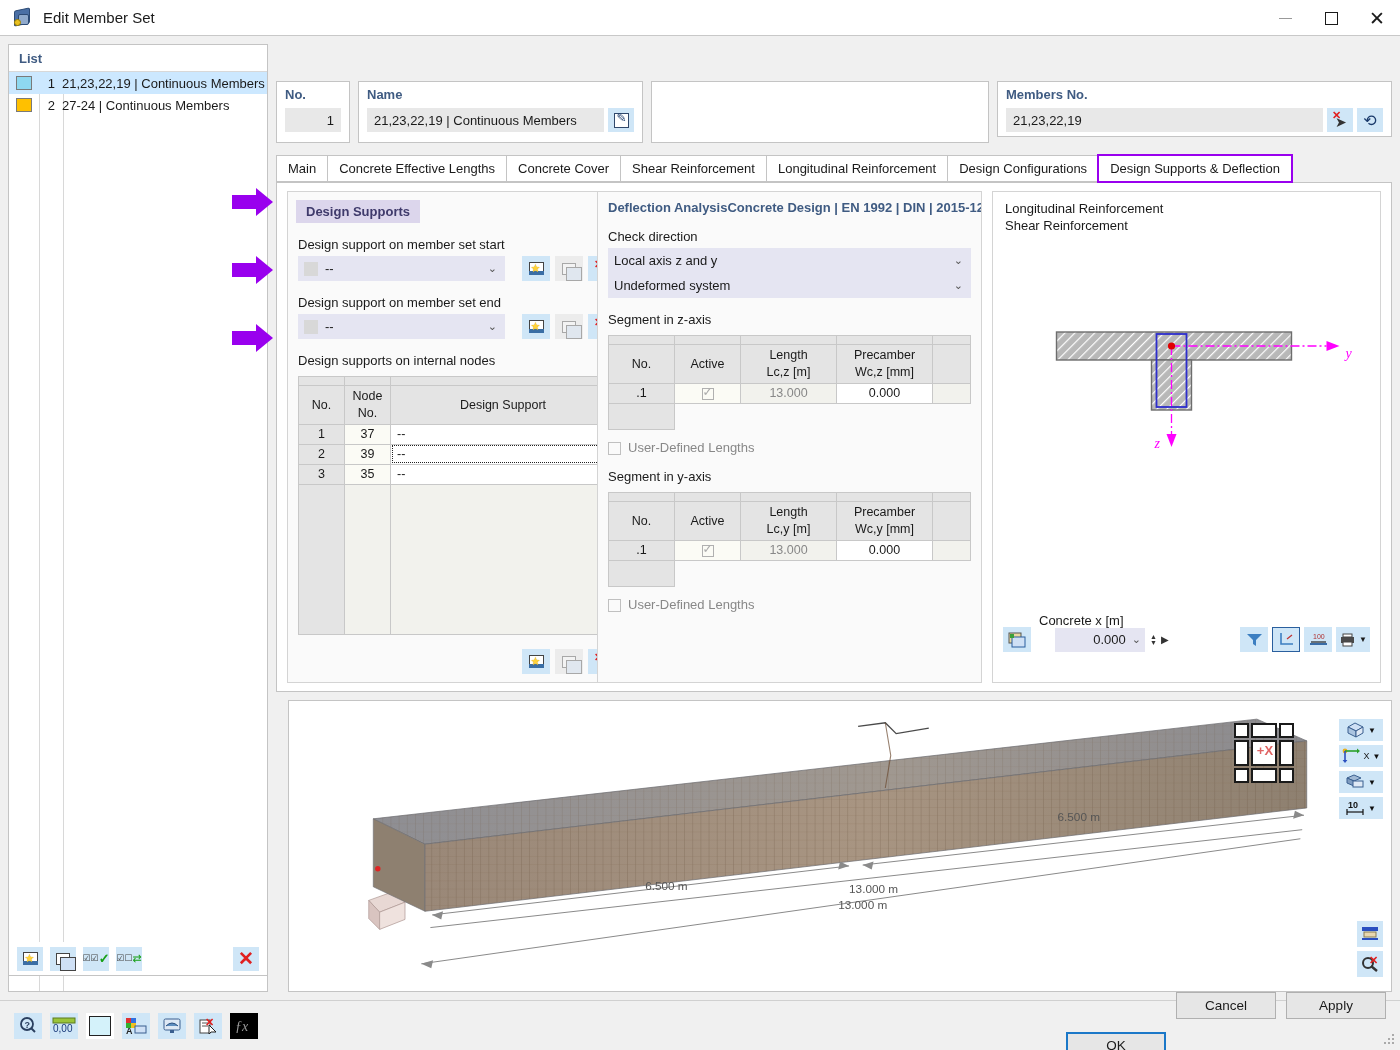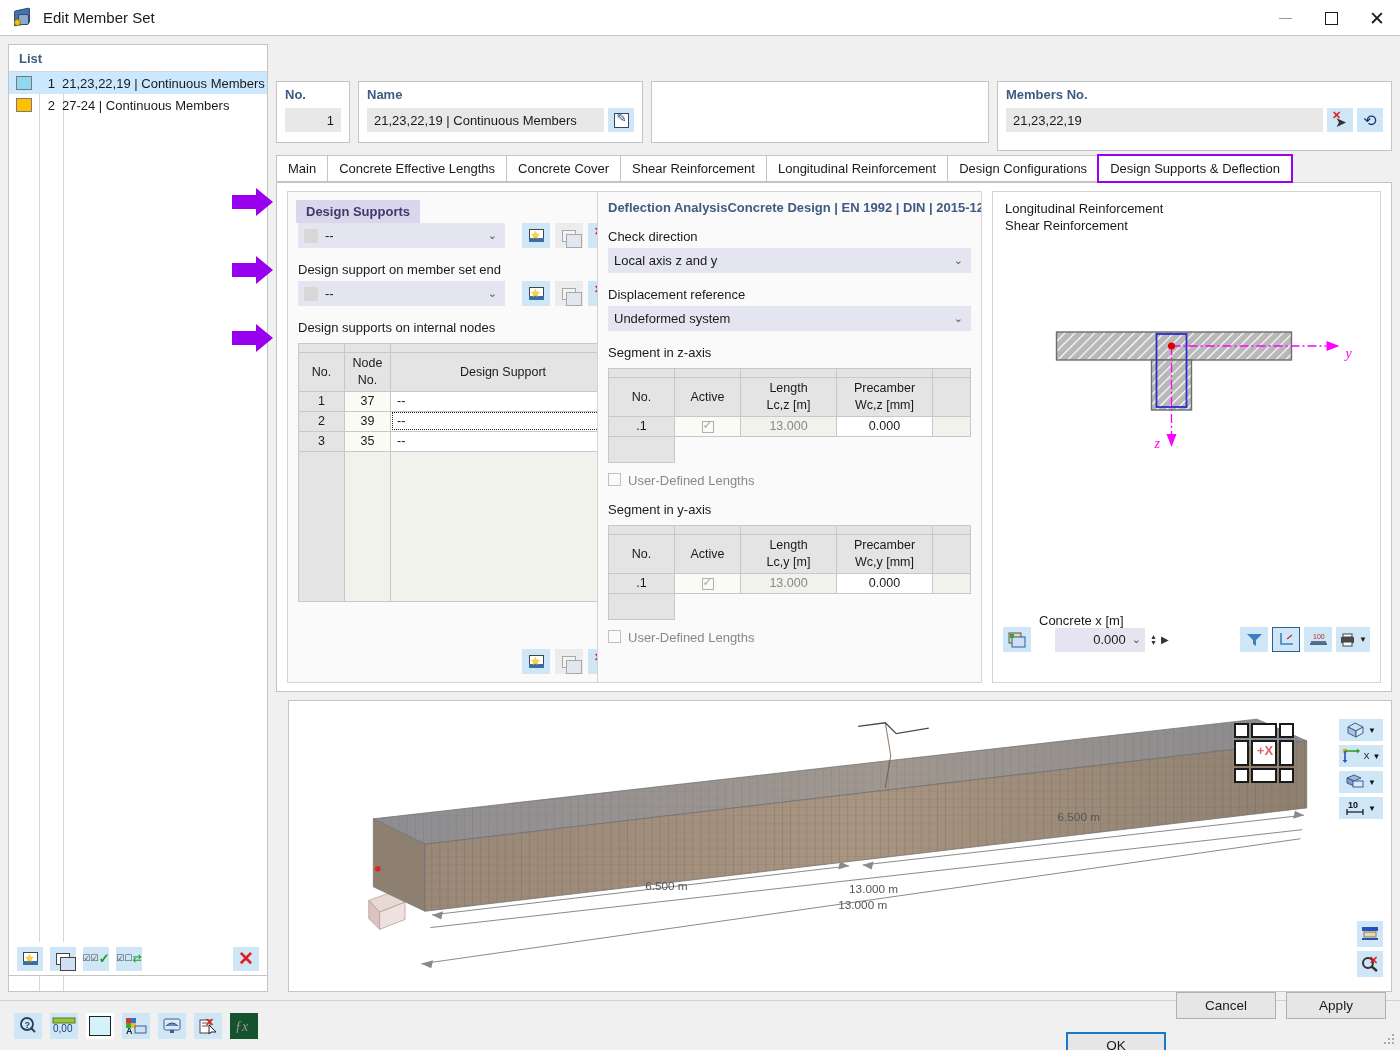--- a/index.html
+++ b/index.html
@@ -107,21 +107,21 @@
   .inputrow { display:flex; align-items:center; gap:4px; }
   .txtfield {
     background:#e8e8e8; height:24px; display:flex; align-items:center;
     padding:0 7px; font-size:13px; color:#1a1a1a;
   }
   .txtfield.right { justify-content:flex-end; }
 
   .box-no   { left:276px; top:45px; width:74px; height:62px; }
   .box-name { left:358px; top:45px; width:285px; height:62px; }
   .box-empty{ left:651px; top:45px; width:338px; height:62px; }
-  .box-mem  { left:997px; top:45px; width:395px; height:70px; }
+  .box-mem  { left:997px; top:45px; width:395px; height:56px; }
 
   .ic-edit { width:15px; height:15px; border:1.5px solid #30486b; position:relative; background:#fff; }
   .ic-edit::after { content:"✎"; position:absolute; left:2px; top:-3px; font-size:12px; color:#1a3a6b; }
   .ic-pick { position:relative; width:16px; height:16px; }
   .ic-pick .cur { position:absolute; left:3px; top:2px; font-size:14px; color:#333; }
   .ic-pick .rx  { position:absolute; left:0px; top:-3px; font-size:11px; color:#e02020; font-weight:bold; }
   .ic-undo { font-size:16px; color:#1a3a6b; }
 
   
   .tabbar {
@@ -187,21 +187,21 @@
   .tbl td.grey { color:#888; background:#f2f2ed; }
   .tbl tr.dotted td.sel { outline:1.5px dotted #222; outline-offset:-2px; }
   .tbl td.blank { background:#f2f2ed; }
   .chk-ro {
     display:inline-block; width:12px; height:12px; border:1px solid #b0b0b0;
     background:#fbfbf5; position:relative; vertical-align:middle;
   }
   .chk-ro::after {
     content:"✓"; position:absolute; left:0px; top:-4px; font-size:12px; color:#aaa;
   }
-  .chkline { display:flex; align-items:flex-start; gap:7px; padding:10px 10px 0 10px; font-size:13px; color:#888; }
+  .chkline { display:flex; align-items:flex-end; gap:7px; padding:10px 10px 0 10px; font-size:13px; color:#888; }
   .chk-box { width:13px; height:13px; border:1px solid #c0c0c0; background:#fafafa; }
 
   .ds-btns { position:absolute; right:10px; bottom:8px; display:flex; gap:5px; }
 
   
   .cs-info { padding:8px 10px 0 12px; font-size:13px; line-height:1.32; white-space:nowrap; }
   .cs-draw { position:absolute; left:0; right:0; top:70px; height:300px; }
   .loc-row {
     position:absolute; left:10px; right:10px; bottom:30px; display:flex; align-items:center;
   }
@@ -245,21 +245,21 @@
   .bottombar {
     position:absolute; left:0; right:0; bottom:0; height:50px;
     background:#f0f0f0; border-top:1px solid #d0d0d0;
     display:flex; align-items:center;
   }
   .bottom-icons { display:flex; gap:8px; margin-left:14px; }
   .bic {
     width:28px; height:26px; background:#cfe6f7; display:flex;
     align-items:center; justify-content:center; font-size:13px;
   }
-  .bic.dis { background:#14532d; color:#999; }
+  .bic.dis { background:#000000; color:#999; }
   .bic.swatchbox { background:#ffffff; }
   .bic.swatchbox .inner { width:22px; height:20px; background:#d4f2fa; border:1px solid #222; }
   .dlg-btns { margin-left:auto; display:flex; gap:10px; margin-right:14px; }
   .dbtn {
     width:100px; height:27px; background:#e6e6e6; border:1px solid #b0b0b0;
     display:flex; align-items:center; justify-content:center; font-size:13.5px;
   }
   .dbtn.primary { border:2px solid #1b78c8; background:#e6e6e6;margin-top:40px; }
   .grip { position:absolute; right:4px; bottom:4px; width:12px; height:12px; }
   .grip i { position:absolute; width:2px; height:2px; background:#aaa; }
@@ -377,20 +377,21 @@
     <div class="tab">Longitudinal Reinforcement</div>
     <div class="tab">Design Configurations</div>
     <div class="tab active highlight">Design Supports &amp; Deflection</div>
   </div>
 
   <div class="content-pane">
 
     <div class="panel panel-ds">
       <div class="panel-title-box">Design Supports</div>
 
+      <div class="sec-label">Design support on member set start</div>
       <div style="display:flex;align-items:center;">
         <div class="combo" style="flex:1">
           <span class="sq"></span>
           <span>--</span>
           <span class="chev">⌄</span>
         </div>
         <div class="btnrow" style="margin-right:10px">
           <div class="sbtn">
               <div class="ic-win">
                 <span class="ic-star">★</span>
@@ -493,21 +494,20 @@
 
     <div class="panel panel-defl">
       <div class="panel-title-plain">Deflection AnalysisConcrete Design | EN 1992 | DIN | 2015-12</div>
 
       <div class="sec-label">Check direction</div>
       <div class="combo">
         <span>Local axis z and y</span>
         <span class="chev">⌄</span>
       </div>
 
-      <div class="sec-label">Displacement reference</div>
       <div class="combo">
         <span>Undeformed system</span>
         <span class="chev">⌄</span>
       </div>
 
       <div class="sec-label">Segment in z-axis</div>
       <table class="tbl">
         <tbody>
             <tr class="spacer">
           <td style="width:66px"></td>

